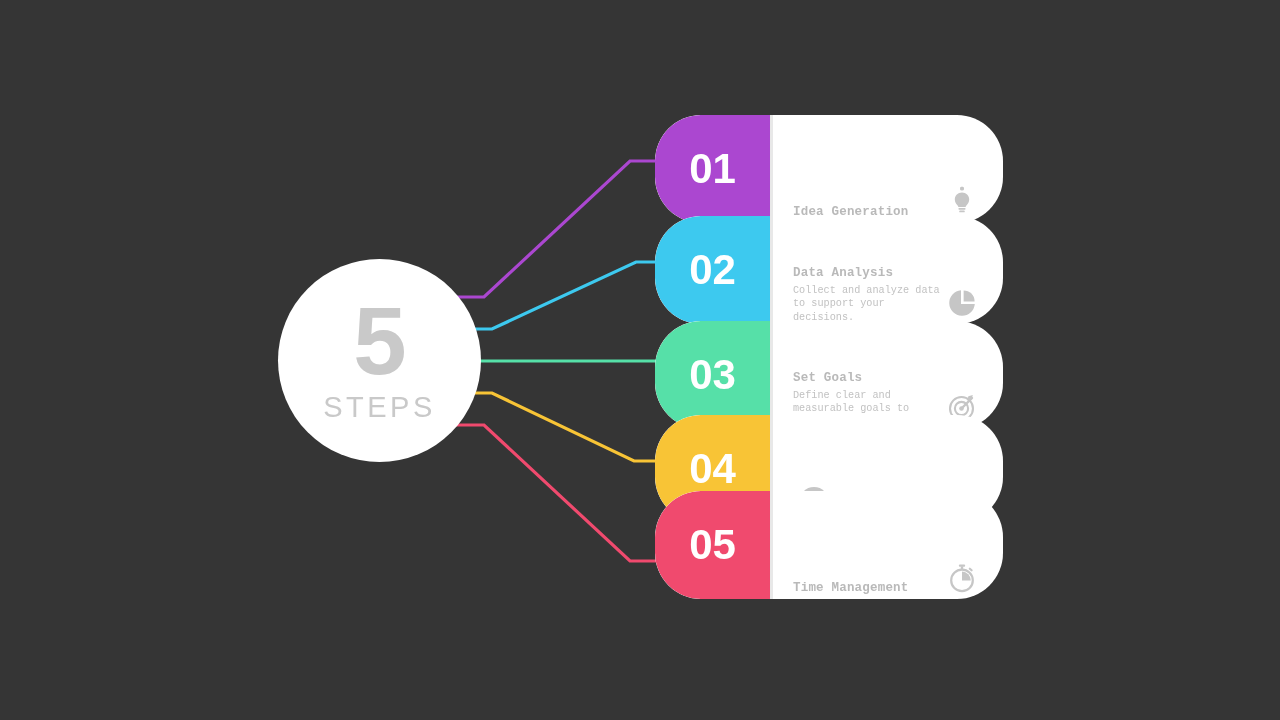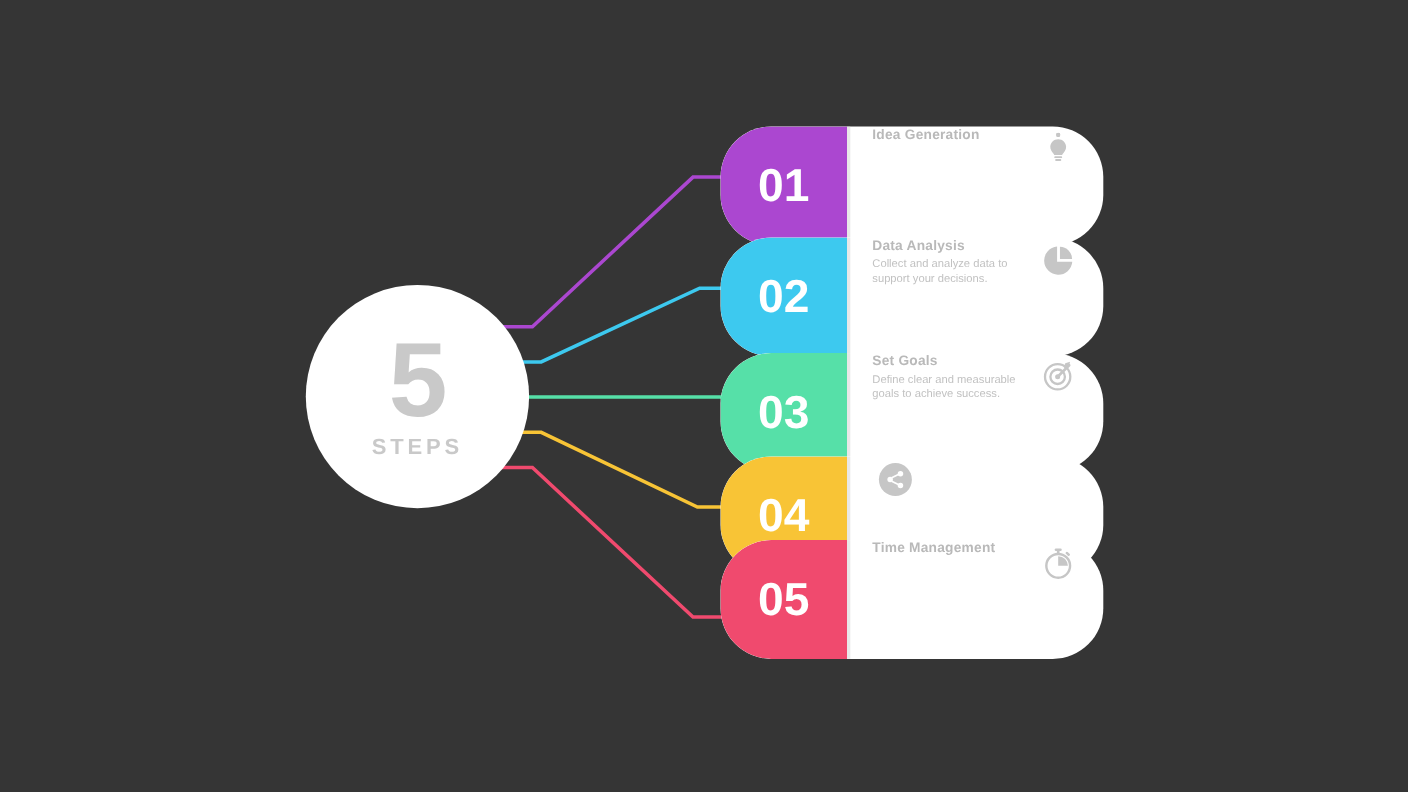--- a/index.html
+++ b/index.html
@@ -42,22 +42,22 @@
     z-index: 5;
   }
   #center-number {
     font-size: 96px;
     font-weight: 700;
     line-height: 0.92;
     color: #c9c9c9;
     letter-spacing: -1px;
   }
   #center-label {
-    font-size: 20px;
-    font-weight: 700;
+    font-size: 29px;
+    font-weight: 400;
     letter-spacing: 3.5px;
     color: #c9c9c9;
     margin-top: 6px;
   }
 
   
   .card {
     position: absolute;
     left: 655px;
     width: 348px;
@@ -85,24 +85,25 @@
     letter-spacing: 0px;
   }
   .card-divider {
     width: 3px;
     flex: 0 0 3px;
     background: #e8e8e8;
   }
   .card-body {
     flex: 1 1 auto;
     display: flex;
-    align-items: flex-start;
+    align-items: flex-end;
     padding-left: 20px;
     padding-right: 6px;
     min-width: 0;
+    font-family: Liberation Mono, monospace;
   }
   .card-text { flex: 1 1 auto; min-width: 0; }
   .card-title {
     font-size: 12.5px;
     font-weight: 700;
     color: #b9b9b9;
     letter-spacing: 0.2px;
     margin-bottom: 4px;
   }
   .card-desc {

